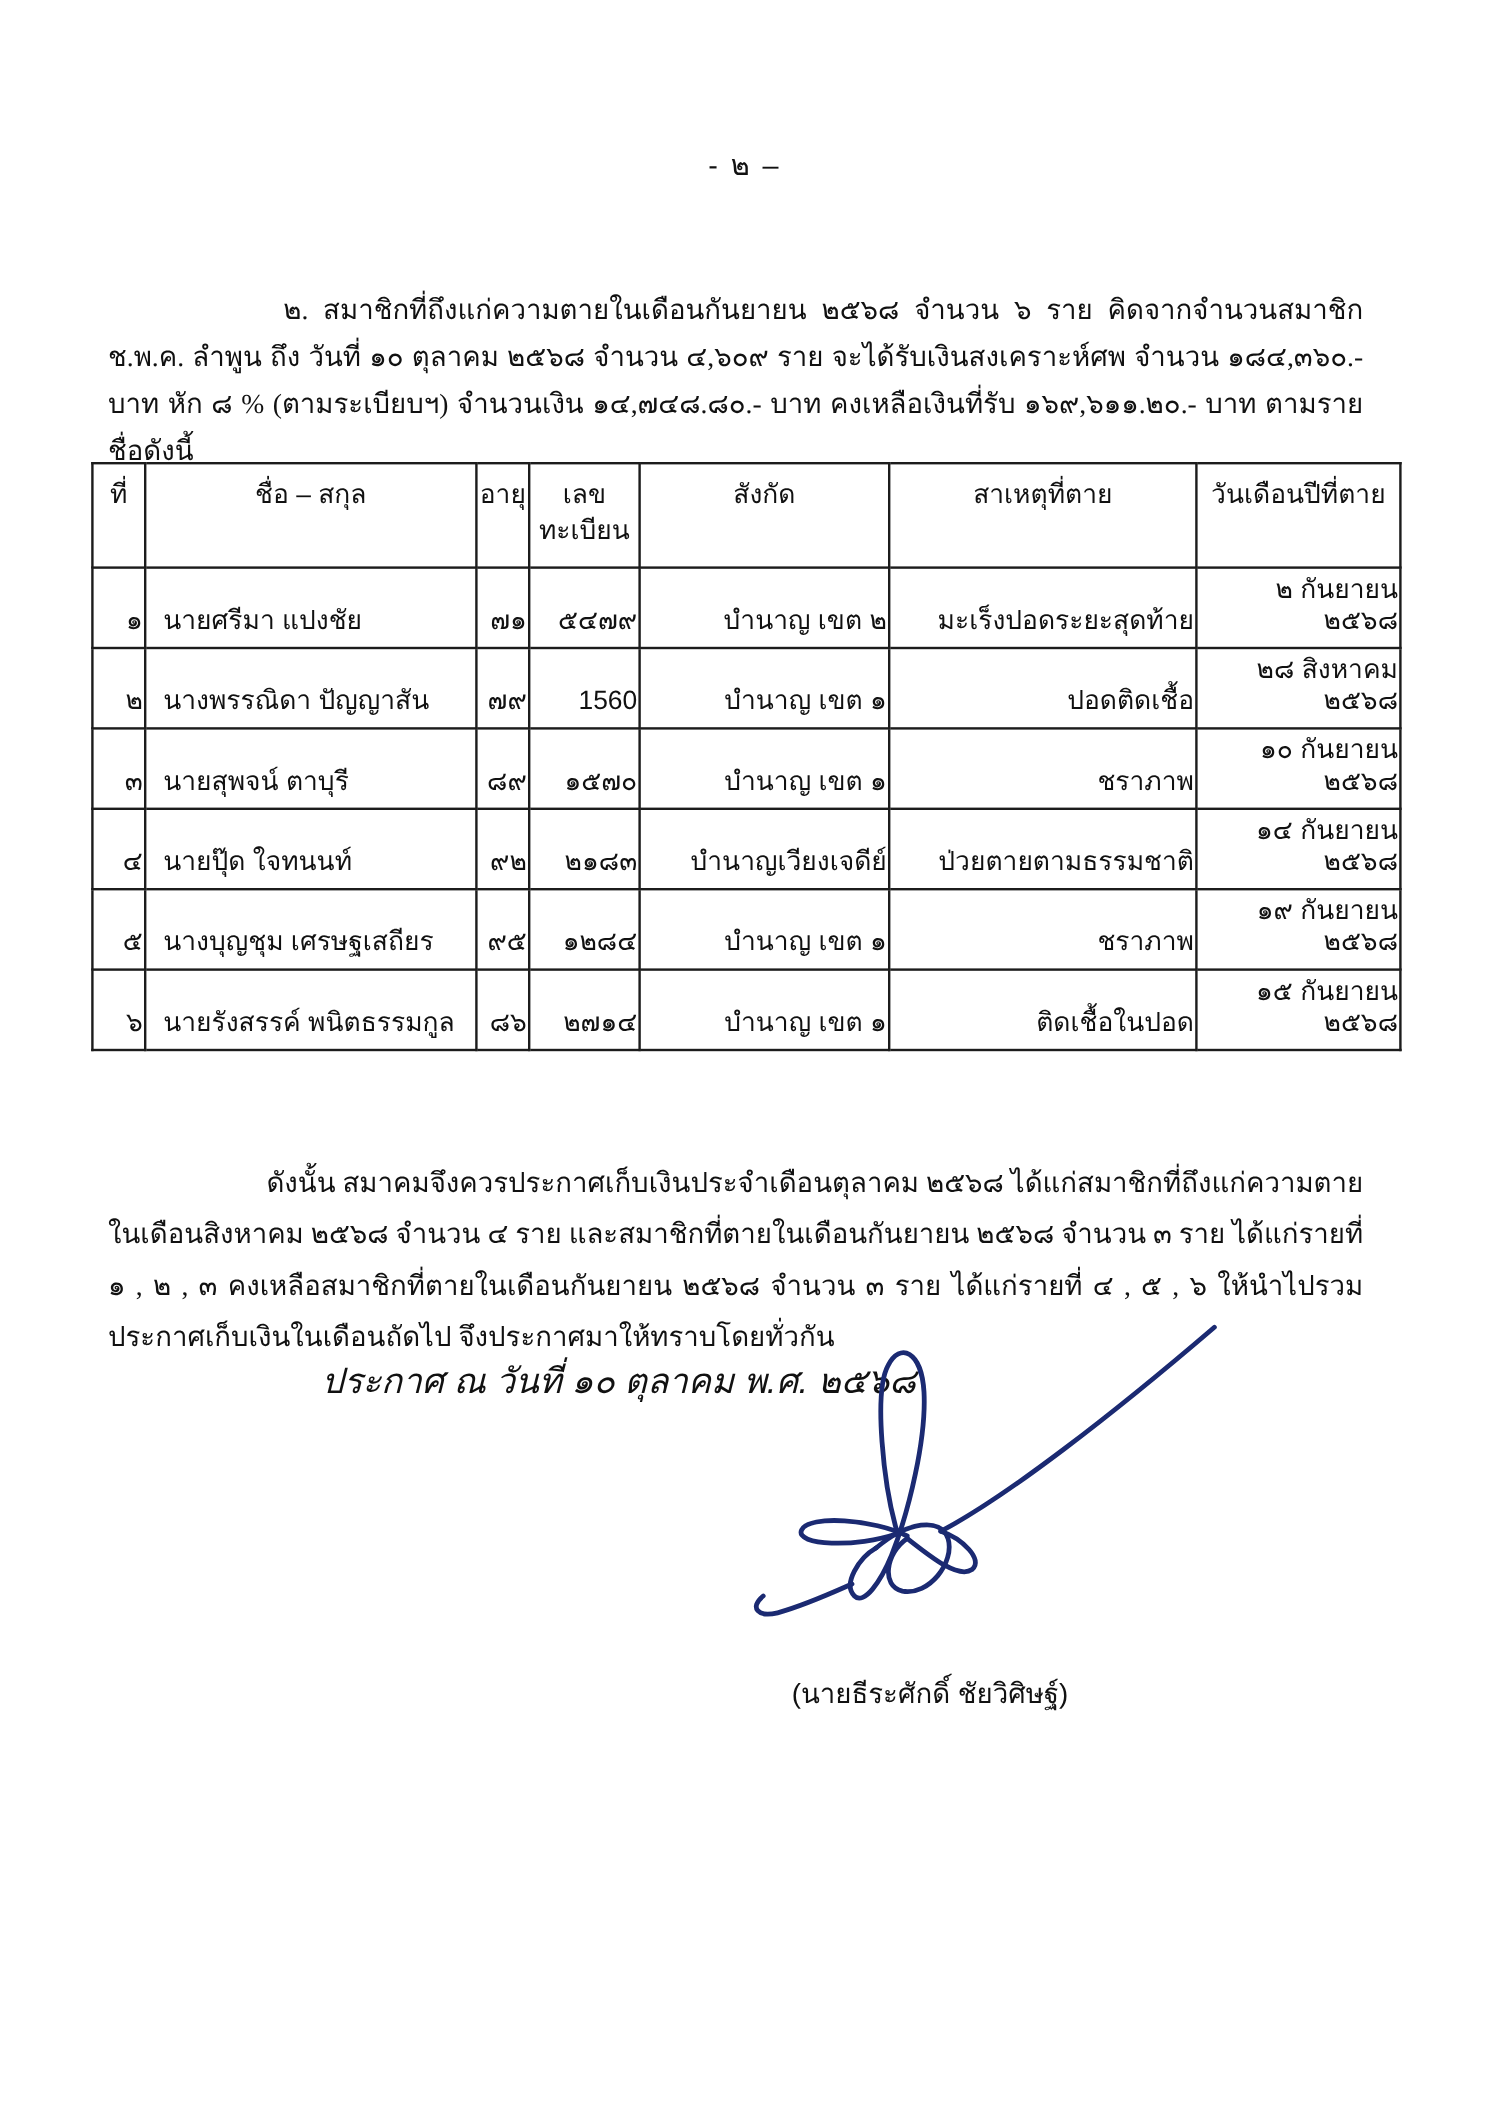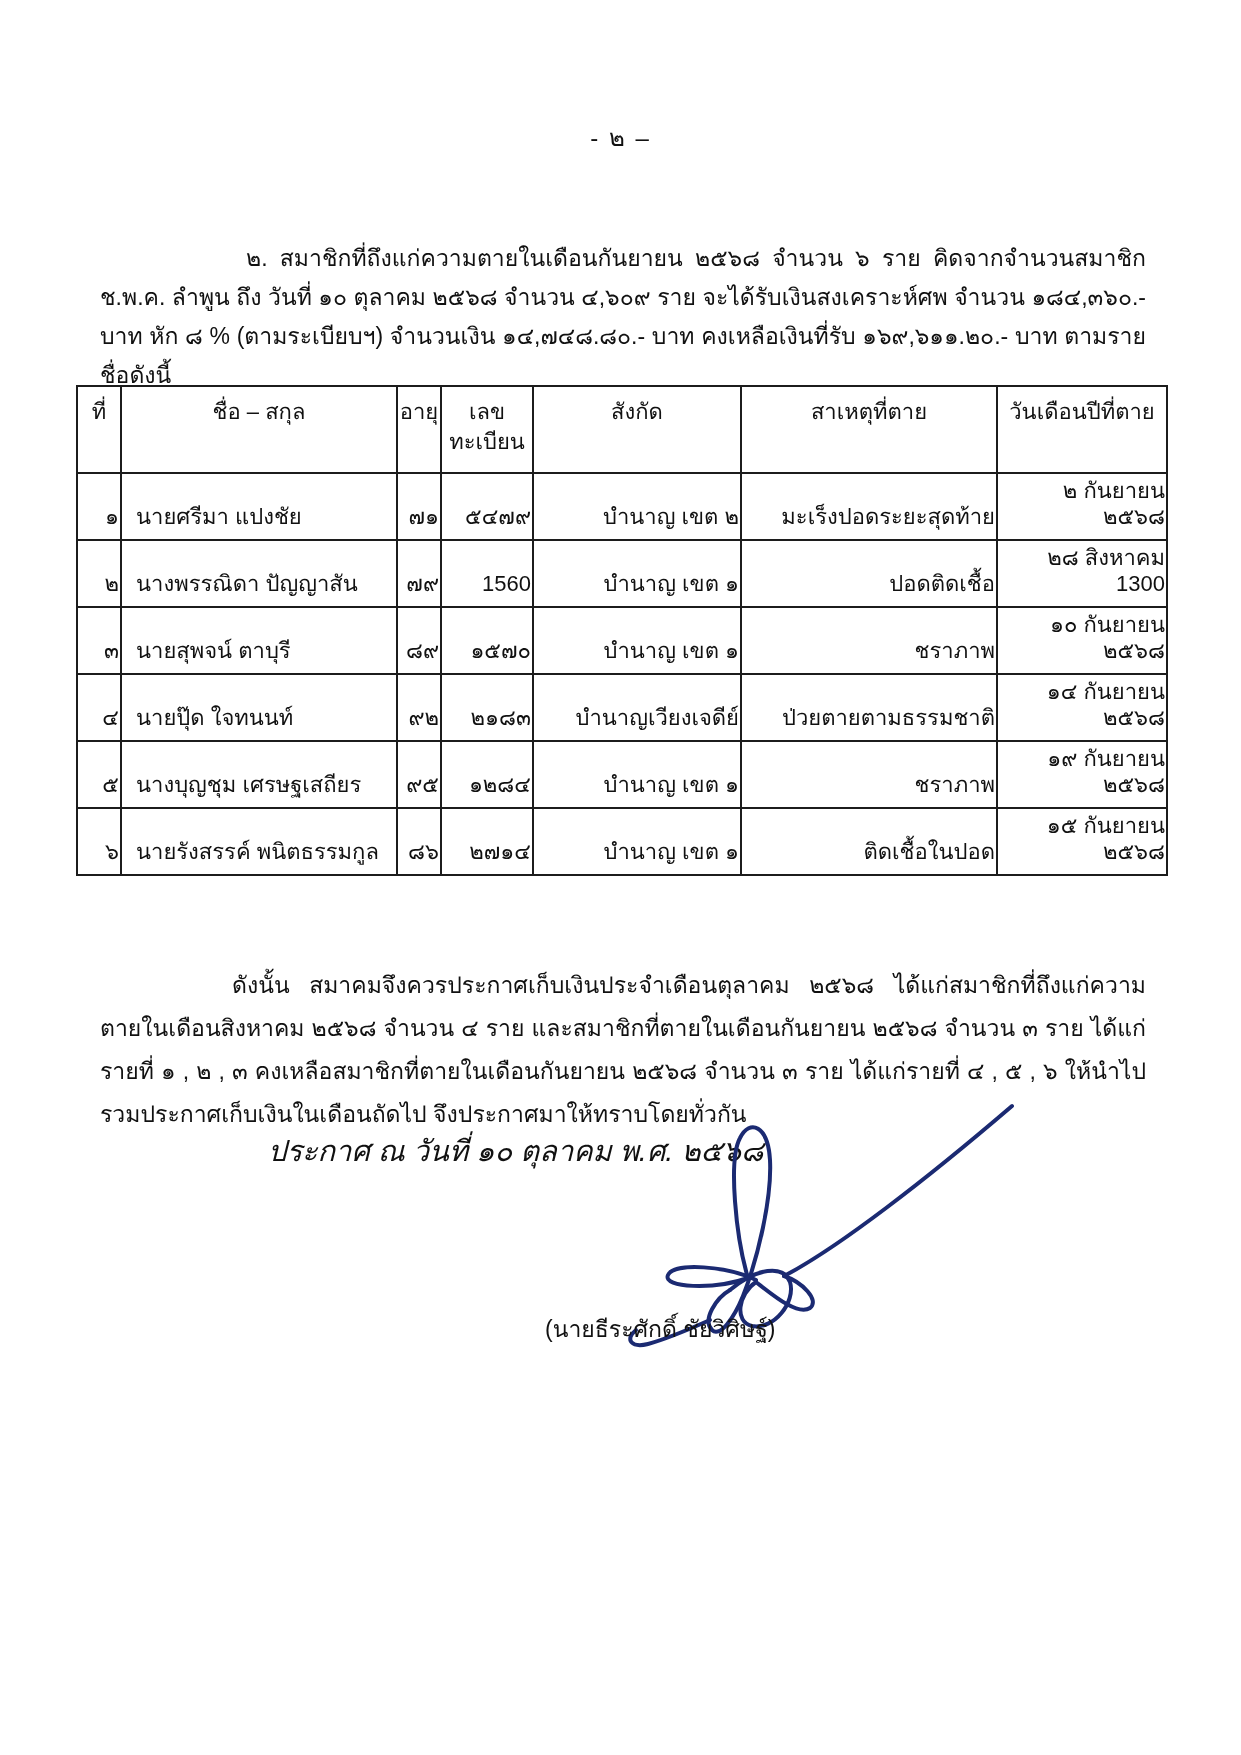--- a/index.html
+++ b/index.html
@@ -10,24 +10,25 @@
     background:#ffffff;
     font-family:"Liberation Sans","DejaVu Sans",sans-serif;
     color:#111111;
     overflow:hidden;
   }
   .page-number{
     position:absolute;top:118px;left:0;width:100%;
     text-align:center;font-size:24px;letter-spacing:2px;
   }
   .para{
-    position:absolute;left:100px;width:1046px;
+    position:absolute;left:90px;width:1046px;
     font-size:23px;line-height:39px;
     text-align:justify;text-align-last:left;
     white-space:normal;
+    font-family:Liberation Serif, serif;
   }
   .intro{top:216px;text-indent:146px;}
   .closing{top:932px;line-height:43px;text-indent:132px;margin-top:32px;}
   table.member-table{
     position:absolute;top:385px;left:76px;
     width:1090px;border-collapse:collapse;table-layout:fixed;
     font-size:22px;
   }
   .member-table th,.member-table td{
     border:2px solid #1c1c1c;
@@ -53,22 +54,22 @@
   .date-line{
     position:absolute;top:1128px;left:268px;
     font-size:29px;
     font-style:italic;
   }
   .signature-svg{
     position:absolute;top:1068px;left:588px;
     width:446px;height:296px;
   }
   .signer-block{
-    position:absolute;top:1306px;left:545px;width:460px;
-    text-align:left;font-size:23px;line-height:47px;
+    position:absolute;top:1388px;left:545px;width:460px;
+    text-align:center;font-size:23px;line-height:47px;
   }
 </style>
 </head>
 <body>
 
 <div class="page">
 
   <div class="page-number">- ๒ –</div>
 
   <p class="para intro">๒.  สมาชิกที่ถึงแก่ความตายในเดือนกันยายน ๒๕๖๘  จำนวน ๖ ราย คิดจากจำนวนสมาชิก ช.พ.ค. ลำพูน ถึง วันที่ ๑๐ ตุลาคม ๒๕๖๘  จำนวน ๔,๖๐๙ ราย จะได้รับเงินสงเคราะห์ศพ จำนวน ๑๘๔,๓๖๐.- บาท หัก ๘ % (ตามระเบียบฯ) จำนวนเงิน  ๑๔,๗๔๘.๘๐.- บาท คงเหลือเงินที่รับ ๑๖๙,๖๑๑.๒๐.- บาท ตามรายชื่อดังนี้</p>
@@ -104,21 +105,21 @@
         <td>มะเร็งปอดระยะสุดท้าย</td>
         <td>๒ กันยายน ๒๕๖๘</td>
       </tr>
       <tr>
         <td>๒</td>
         <td class="name-cell">นางพรรณิดา  ปัญญาสัน</td>
         <td>๗๙</td>
         <td>1560</td>
         <td>บำนาญ เขต ๑</td>
         <td>ปอดติดเชื้อ</td>
-        <td>๒๘ สิงหาคม 1300</td>
+        <td>๒๘ สิงหาคม ๒๕๖๘</td>
       </tr>
       <tr>
         <td>๓</td>
         <td class="name-cell">นายสุพจน์  ตาบุรี</td>
         <td>๘๙</td>
         <td>๑๕๗๐</td>
         <td>บำนาญ เขต ๑</td>
         <td>ชราภาพ</td>
         <td>๑๐ กันยายน ๒๕๖๘</td>
       </tr>

